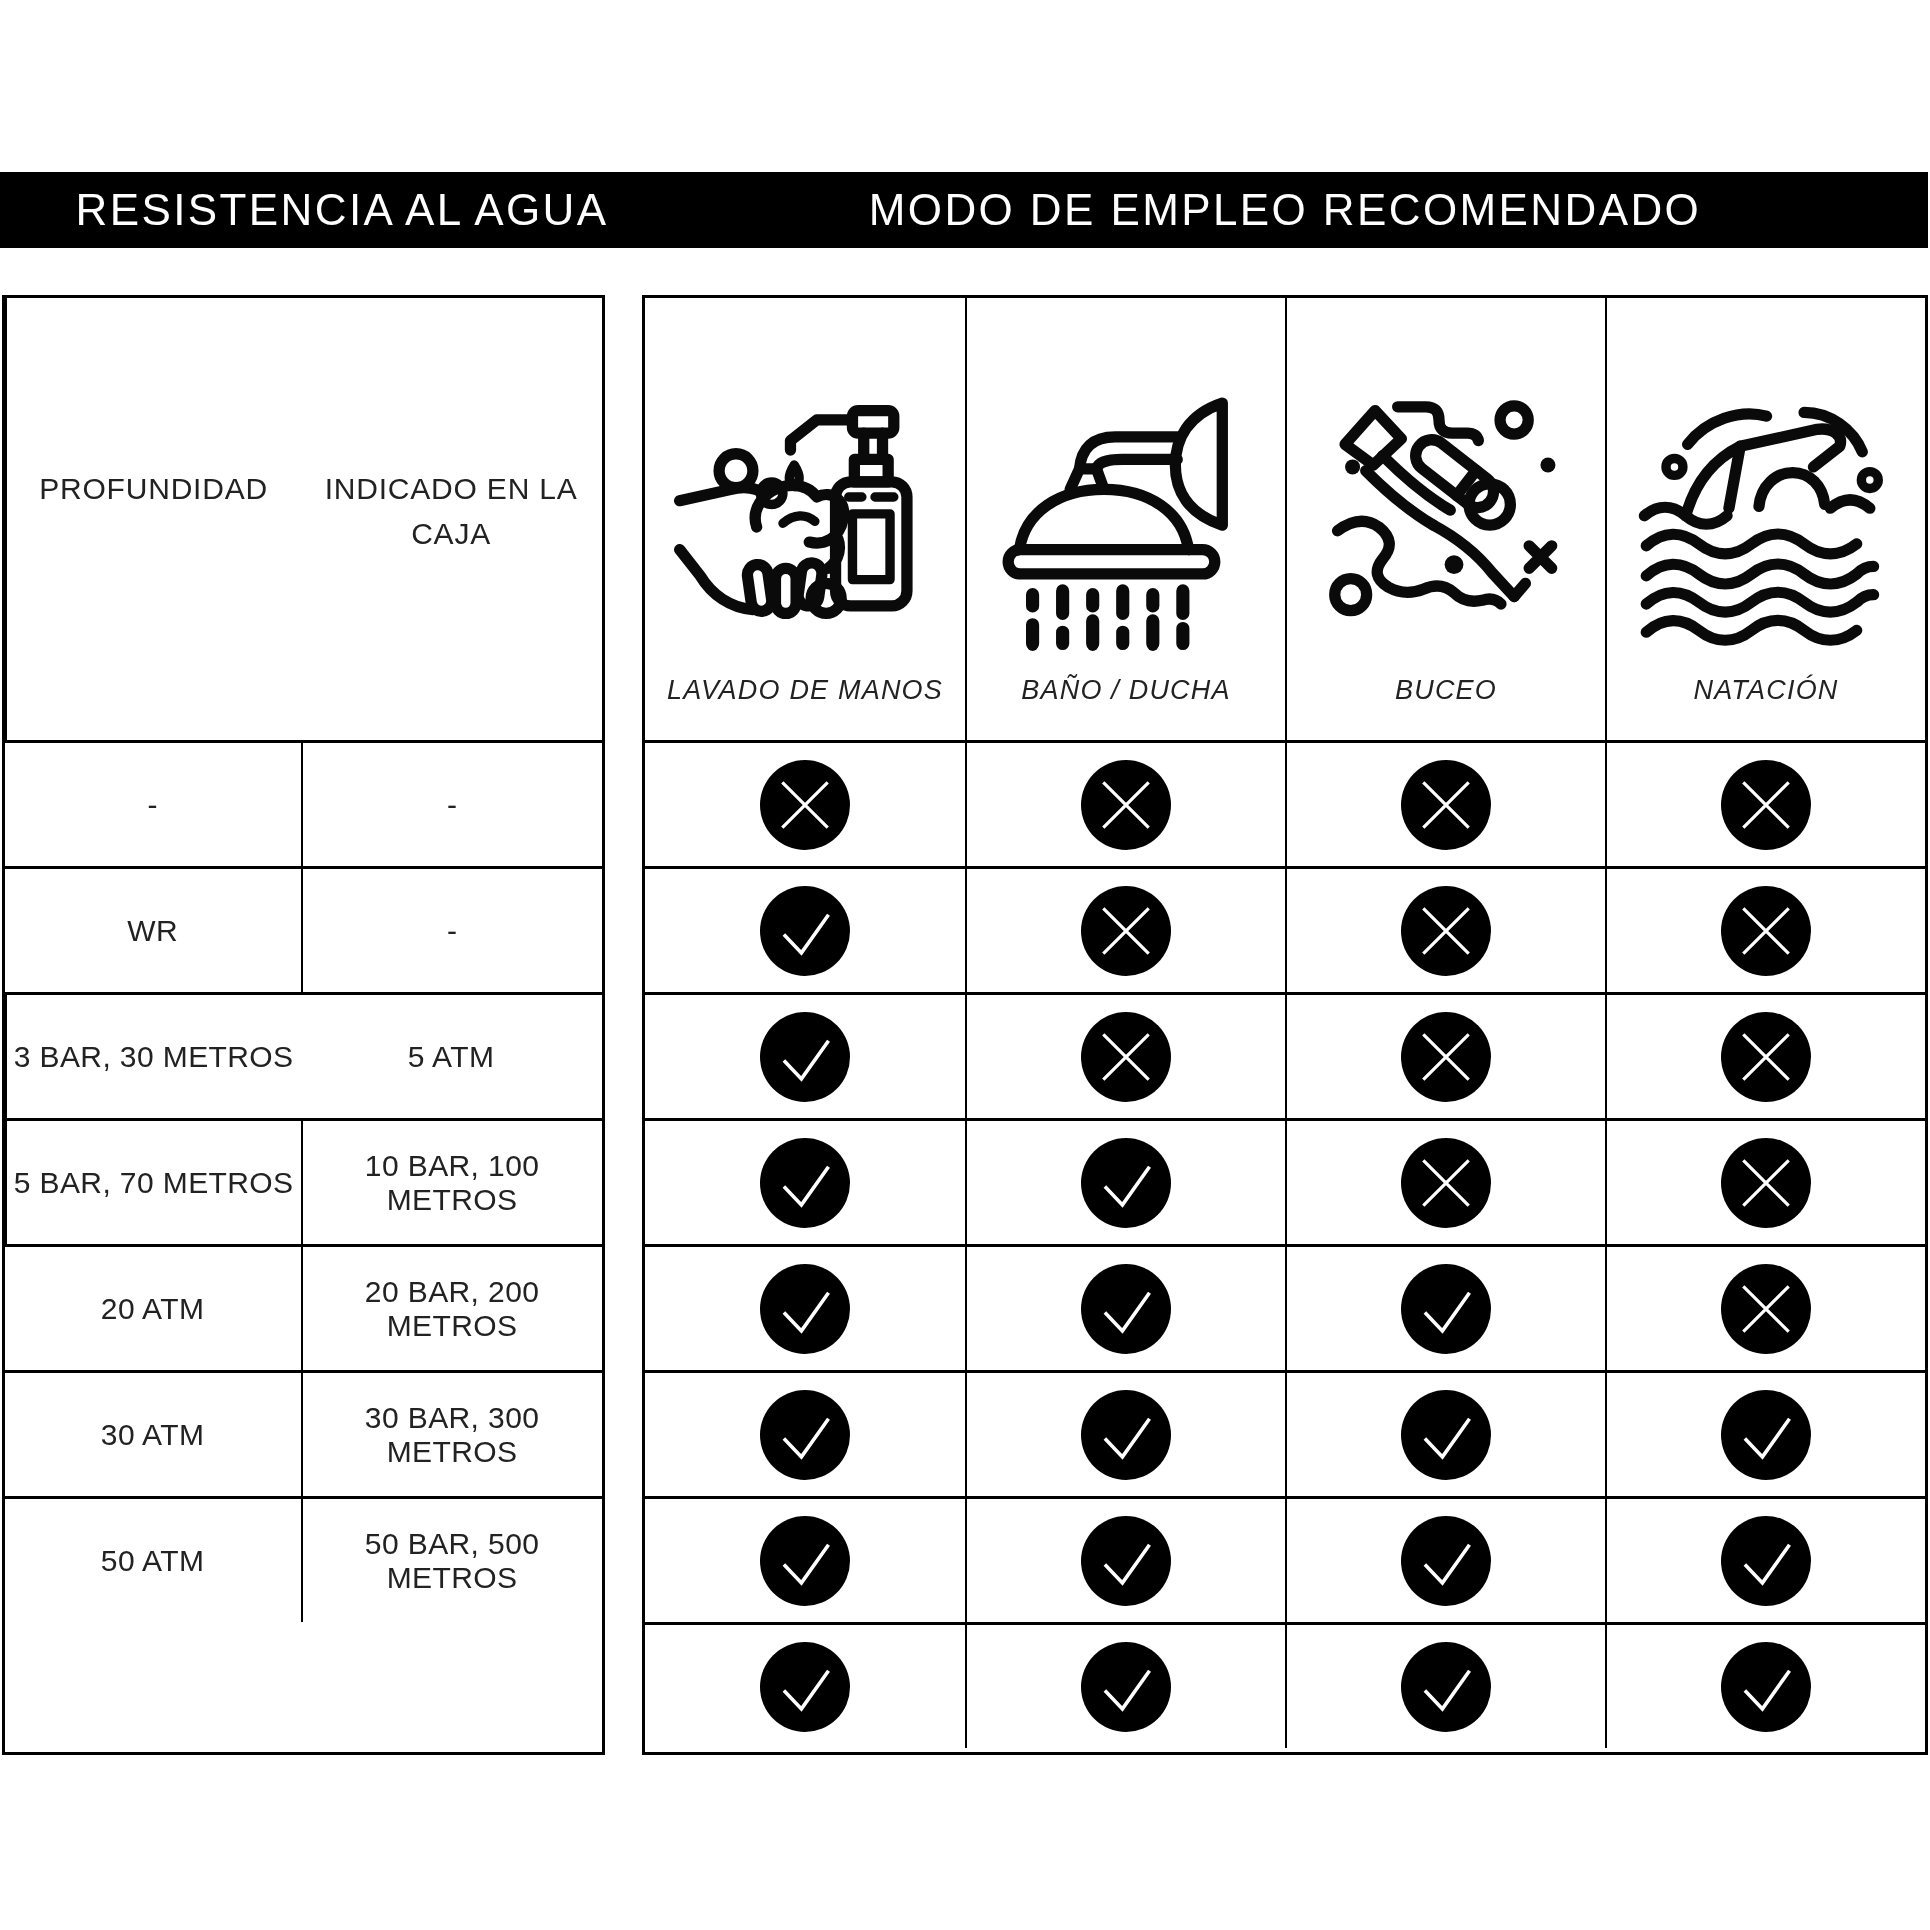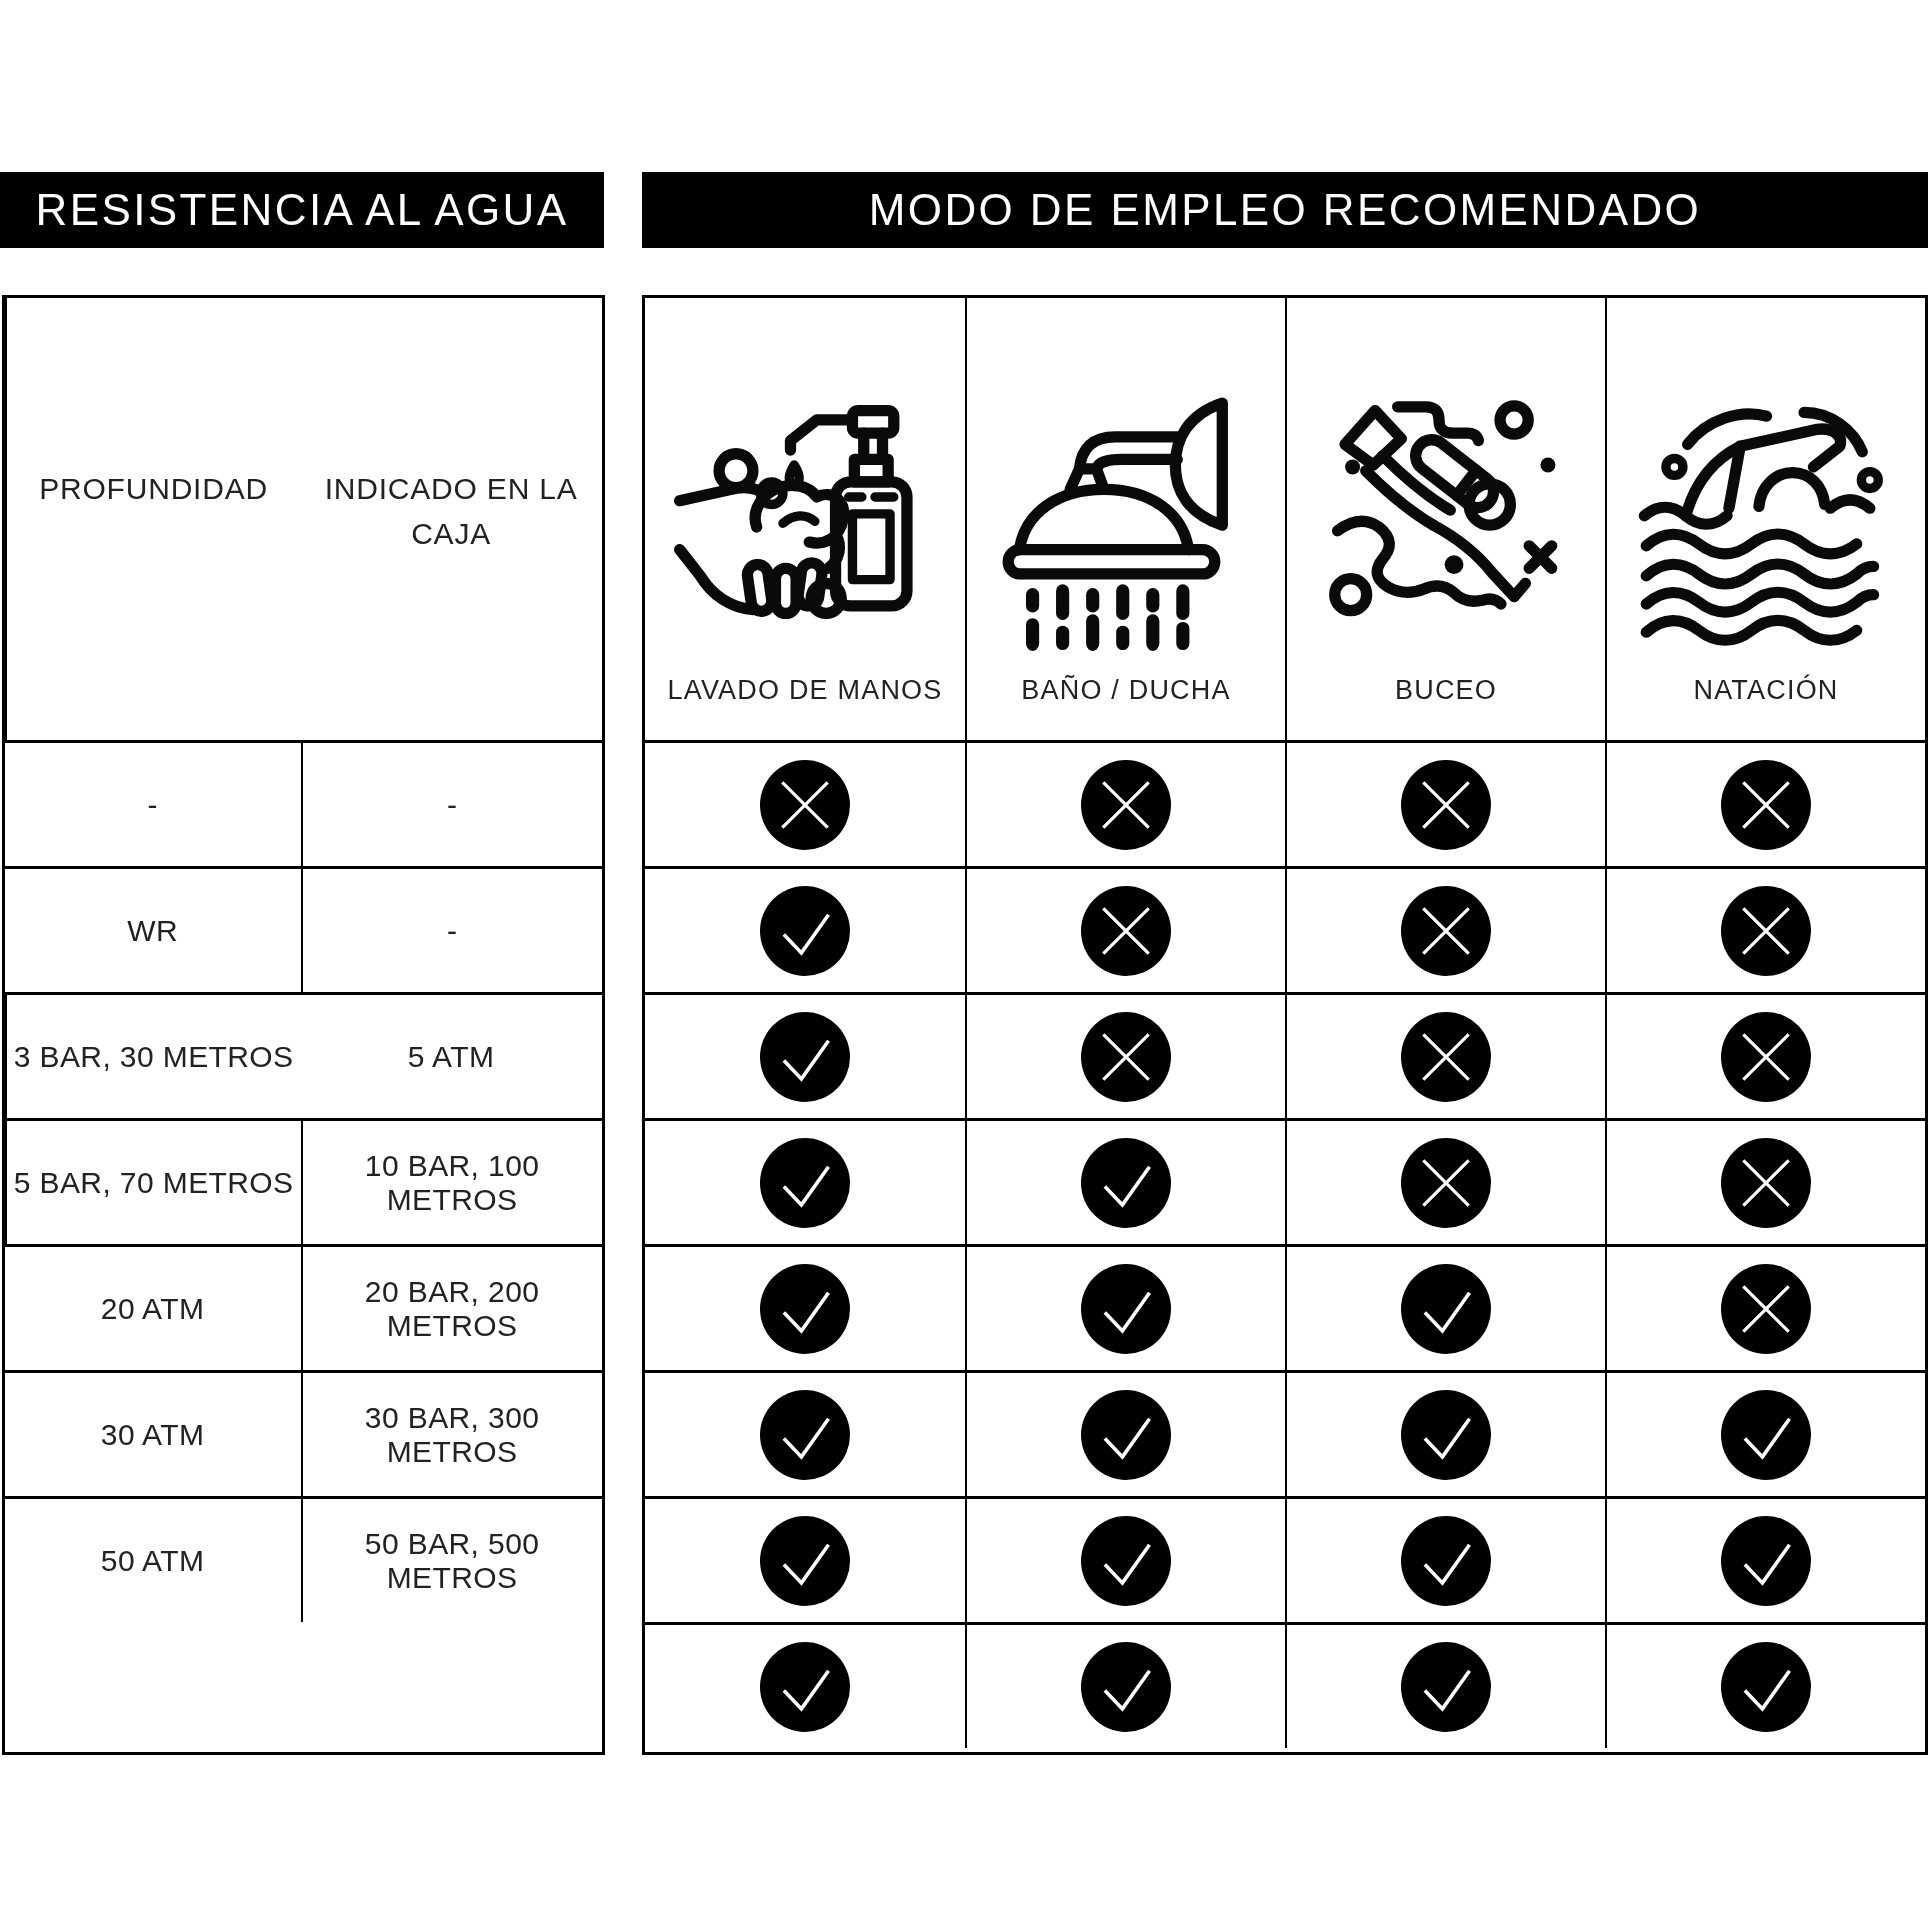--- a/index.html
+++ b/index.html
@@ -2,42 +2,42 @@
 <html style="font-size:12.8px"><head>
 <meta charset="utf-8">
 <style>
   html,body{margin:0;padding:0;background:#fff;}
   .canvas{position:relative;width:1931px;height:1931px;background:#fff;overflow:hidden;
           font-family:"Liberation Sans","DejaVu Sans",sans-serif;color:#161616;}
 
   .header-bar{position:absolute;top:172px;height:76px;background:#000;
               display:flex;align-items:center;justify-content:center;}
   .bar-title{color:#fff;font-size:44px;letter-spacing:2.4px;font-weight:300;white-space:nowrap;}
-  #hdr-left{left:0;width:604px;}
+  #hdr-left{left:0;width:604px;padding-left:40px;}
   #hdr-right{left:642px;width:1286px;}
 
   .tbl{position:absolute;top:295px;height:1460px;border:3.2px solid #000;display:grid;
        background:#fff;box-sizing:border-box;}
   #left-table{left:1.6px;width:603px;grid-template-columns:296px 1fr;
               grid-template-rows:442px repeat(8,126px);}
   #right-table{left:642px;width:1286px;grid-template-columns:repeat(4,1fr);
                grid-template-rows:442px repeat(8,126px);}
 
   .cell{box-sizing:border-box;display:flex;align-items:center;justify-content:center;
         text-align:center;overflow:hidden;}
   .bt{border-top:3.2px solid #000;}
   .bl{border-left:2.4px solid #000;}
 
   .hcell{font-size:30px;letter-spacing:0.8px;line-height:1.5;padding:168px 24px 0 24px;
          align-items:flex-start;color:#222;}
   .dcell{font-size:30px;letter-spacing:0.4px;color:#222;}
 
   .acell{flex-direction:column;justify-content:flex-start;padding-top:76px;}
   .acell .icon{width:263px;height:291px;flex:0 0 auto;}
-  .alabel{font-size:27px;letter-spacing:1.2px;margin-top:9.6px;color:#222;}
+  .alabel{font-size:27px;letter-spacing:1.2px;margin-top:9.6px;color:#222;font-style:italic;}
 
   .mark{width:90px;height:90px;display:block;}
 </style>
 </head>
 <body>
 
 <div class="canvas">
 
   <div id="hdr-left" class="header-bar">
     <span class="bar-title">RESISTENCIA AL AGUA</span>

